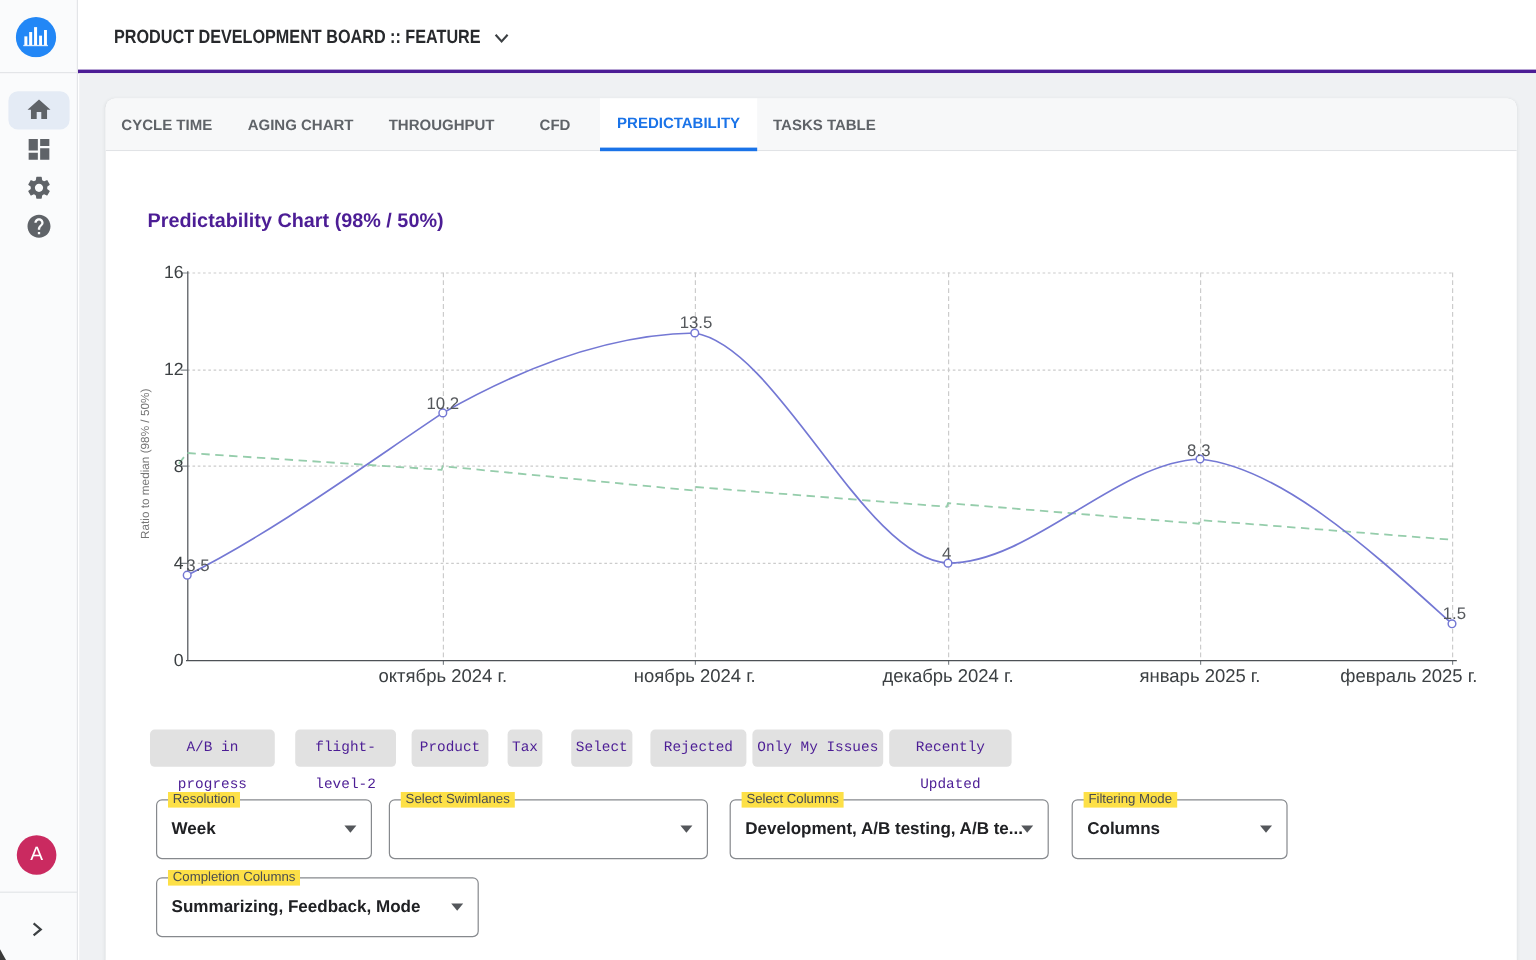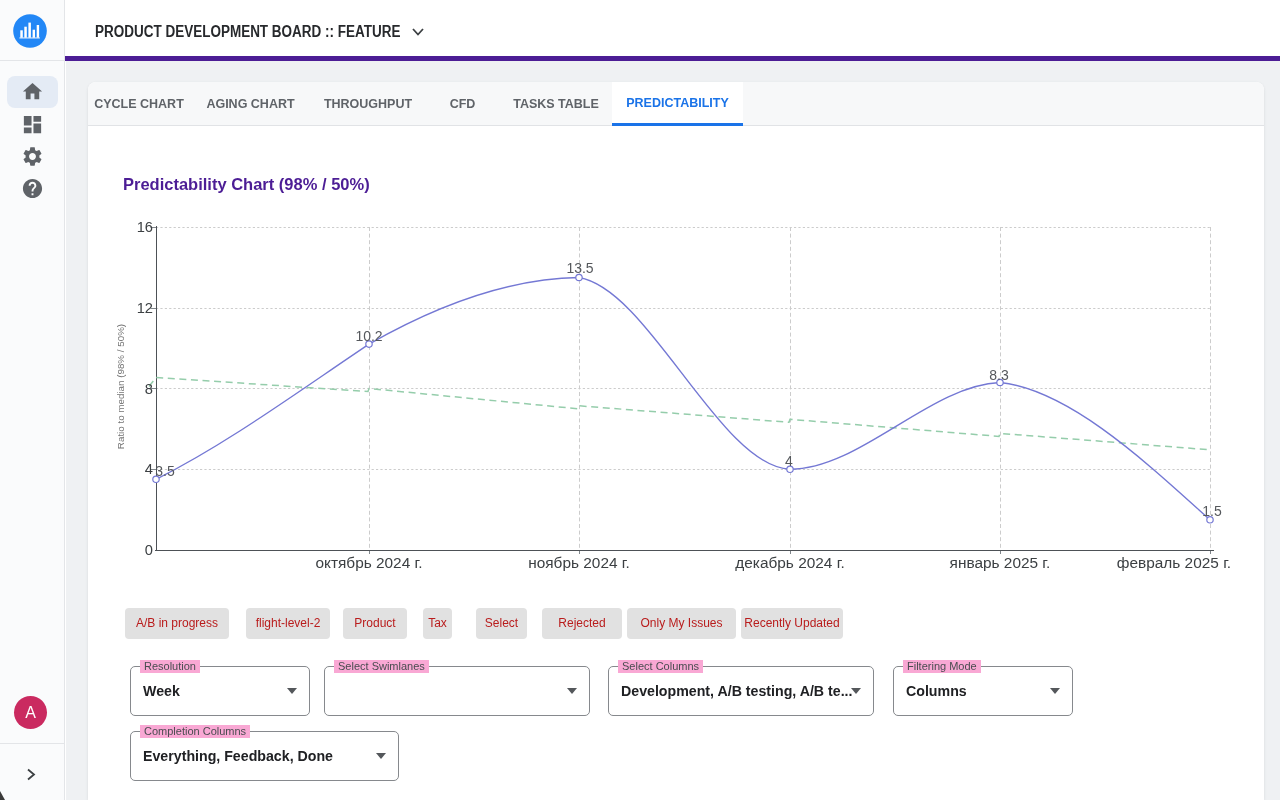--- a/index.html
+++ b/index.html
@@ -1,43 +1,43 @@
 <!DOCTYPE html>
 <html><head>
 <meta charset="utf-8">
 <style>
 * { margin:0; padding:0; box-sizing:border-box; }
 html,body { width:1280px; height:800px; overflow:hidden; font-family:"Liberation Sans", sans-serif; background:#fff; }
 .abs { position:absolute; }
 
-#topbar { position:absolute; left:65px; top:0; width:1215px; height:61px; background:#ffffff; border-bottom:5px solid #4c1d95; }
+#topbar { position:absolute; left:65px; top:0; width:1215px; height:61px; background:#ffffff; border-bottom:3px solid #4c1d95; }
 #title { position:absolute; left:30px; top:23px; font-size:16px; font-weight:700; letter-spacing:0; color:#27292c; transform:scaleX(0.843); transform-origin:0 0; white-space:nowrap; }
 #titlechev { position:absolute; left:346px; top:25px; }
 
 #sidebar { position:absolute; left:0; top:0; width:65px; height:800px; background:#fafbfc; border-right:1px solid #e3e5e8; }
 #sidebar .hline { position:absolute; left:0; top:60px; width:65px; height:1px; background:#e3e5e8; }
 #navsel { position:absolute; left:7px; top:76px; width:51px; height:32px; background:#e4ebf5; border-radius:8px; }
 .navicon { position:absolute; left:21px; width:23px; height:23px; fill:#5f6368; }
 #avatar { position:absolute; left:14px; top:696px; width:33px; height:33px; border-radius:50%; background:#ca2a60; color:#fff; font-size:16px; text-align:center; line-height:33px; }
 #sdiv { position:absolute; left:0; top:743px; width:65px; height:1px; background:#e3e5e8; }
 #wedge { position:absolute; left:0; top:791px; width:0; height:0; border-bottom:9px solid #3a3a3a; border-right:5px solid transparent; }
 
 #main { position:absolute; left:66px; top:61px; width:1214px; height:739px; background:#eff1f3; }
 #card { position:absolute; left:88px; top:82px; width:1176px; height:718px; background:#fff; border-radius:8px 8px 0 0; box-shadow:0 1px 3px rgba(60,64,67,.12); }
 
 #tabs { position:absolute; left:0; top:0; width:1176px; height:44px; background:#f7f8f9; border-radius:8px 8px 0 0; border-bottom:1px solid #e1e3e6; display:flex; }
 .tab { height:44px; line-height:44px; text-align:center; font-size:12.5px; font-weight:700; letter-spacing:0; color:#5f6368; }
 .tab.active { background:#fff; color:#1a73e8; border-bottom:3px solid #1a73e8; line-height:42px; }
 
 #heading { position:absolute; left:35px; top:93px; font-size:16.5px; font-weight:700; color:#4c1d95; }
 
-.chip { position:absolute; top:608px; height:31px; background:#e1e1e1; border-radius:4px; font-size:12px; color:#b91c1c; text-align:center; line-height:31px; }
+.chip { position:absolute; top:608px; height:31px; background:#e1e1e1; border-radius:4px; font-size:12px; color:#4c1d95; text-align:center; line-height:31px;font-family:Liberation Mono, monospace; }
 
 .field { position:absolute; height:50px; border:1px solid #86898d; border-radius:5px; background:#fff; }
-.field .lbl { position:absolute; left:9px; top:-7px; font-size:11px; color:#494c50; background:#f9a8d4; padding:0 4px; line-height:13px; }
+.field .lbl { position:absolute; left:9px; top:-7px; font-size:11px; color:#494c50; background:#fde047; padding:0 4px; line-height:13px; }
 .field .val { position:absolute; left:12px; top:0; height:48px; line-height:48px; font-size:14.2px; color:#202124; white-space:nowrap;font-weight:bold; }
 .field .arr { position:absolute; right:12px; top:21px; width:0; height:0; border-left:5.5px solid transparent; border-right:5.5px solid transparent; border-top:6px solid #54575b; }
 </style>
 </head>
 <body>
 
 <div id="sidebar">
   <div class="hline"></div>
   <div id="navsel"></div>
   <svg class="navicon" style="top:80px" viewBox="0 0 24 24">
@@ -72,26 +72,26 @@
 <div id="topbar">
   <div id="title">PRODUCT DEVELOPMENT BOARD :: FEATURE</div>
   <svg id="titlechev" width="14" height="14" viewBox="0 0 14 14">
       <polyline points="2,4 7,9.5 12,4" fill="none" stroke="#3c4043" stroke-width="1.8"></polyline>
     </svg>
 </div>
 
 <div id="main"></div>
   <div id="card">
     <div id="tabs">
-      <div class="tab" style="width:102px">CYCLE CHART</div>
+      <div class="tab" style="width:102px">CYCLE TIME</div>
       <div class="tab" style="width:121px">AGING CHART</div>
       <div class="tab" style="width:114px">THROUGHPUT</div>
       <div class="tab" style="width:75px">CFD</div>
+      <div class="tab active" style="width:131px">PREDICTABILITY</div>
       <div class="tab" style="width:112px">TASKS TABLE</div>
-      <div class="tab active" style="width:131px">PREDICTABILITY</div>
     </div>
     <div id="heading">Predictability Chart (98% / 50%)</div>
 
     <svg id="chart" style="position:absolute; left:0px; top:128px;" width="1176" height="380" viewBox="0 0 1176 380">
 
       <g stroke="#cccccc" stroke-width="1" stroke-dasharray="2.2 2.2">
         <line x1="68" y1="17.5" x2="1122" y2="17.5"></line>
         <line x1="68" y1="98.5" x2="1122" y2="98.5"></line>
         <line x1="68" y1="178.5" x2="1122" y2="178.5"></line>
         <line x1="68" y1="259.5" x2="1122" y2="259.5"></line>
@@ -183,15 +183,15 @@
     <div class="val">Development, A/B testing, A/B te...</div>
     <div class="arr"></div>
   </div>
   <div class="field" style="left:893px; top:666px; width:180px;">
     <div class="lbl">Filtering Mode</div>
     <div class="val">Columns</div>
     <div class="arr"></div>
   </div>
   <div class="field" style="left:130px; top:731px; width:269px;">
     <div class="lbl">Completion Columns</div>
-    <div class="val">Everything, Feedback, Done</div>
+    <div class="val">Summarizing, Feedback, Mode</div>
     <div class="arr"></div>
   </div>
 
 </body></html>

